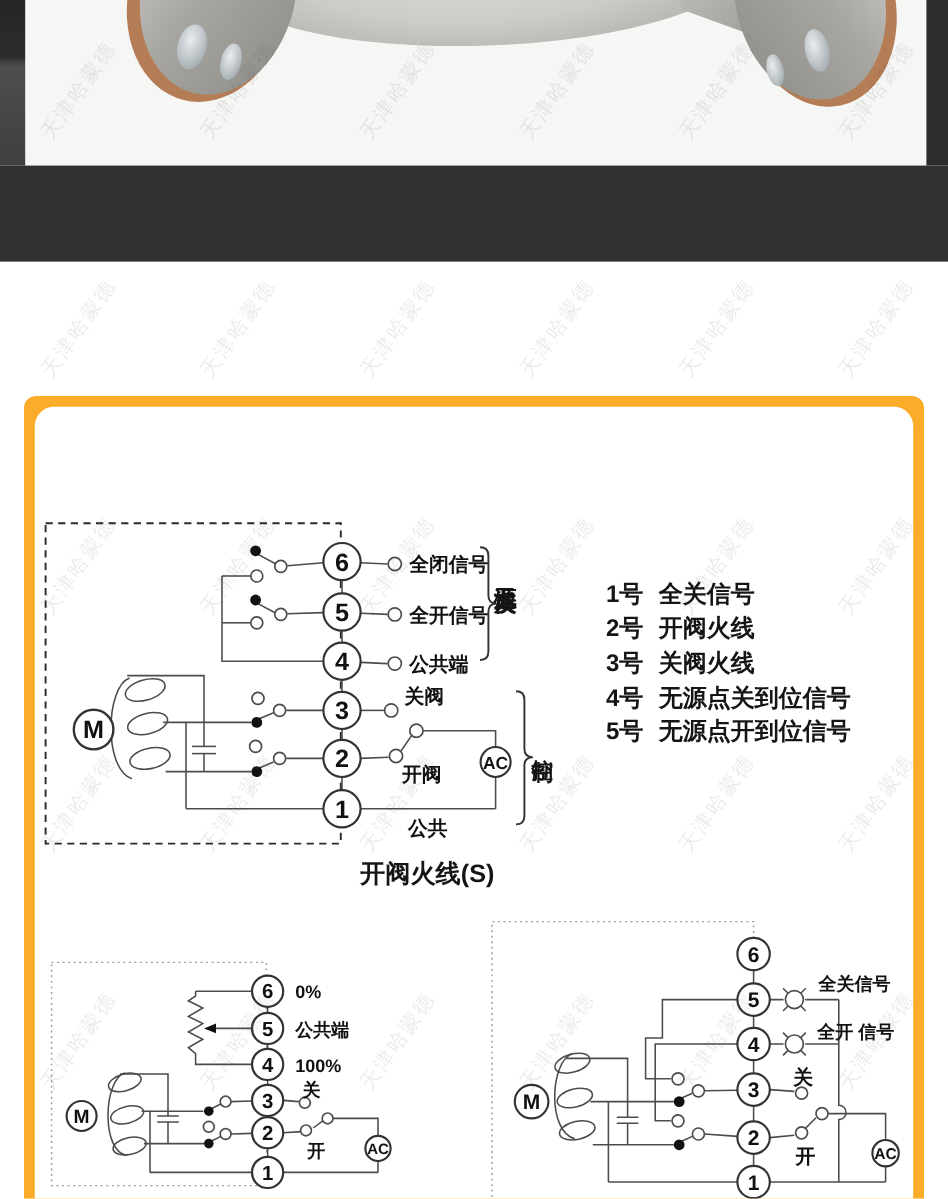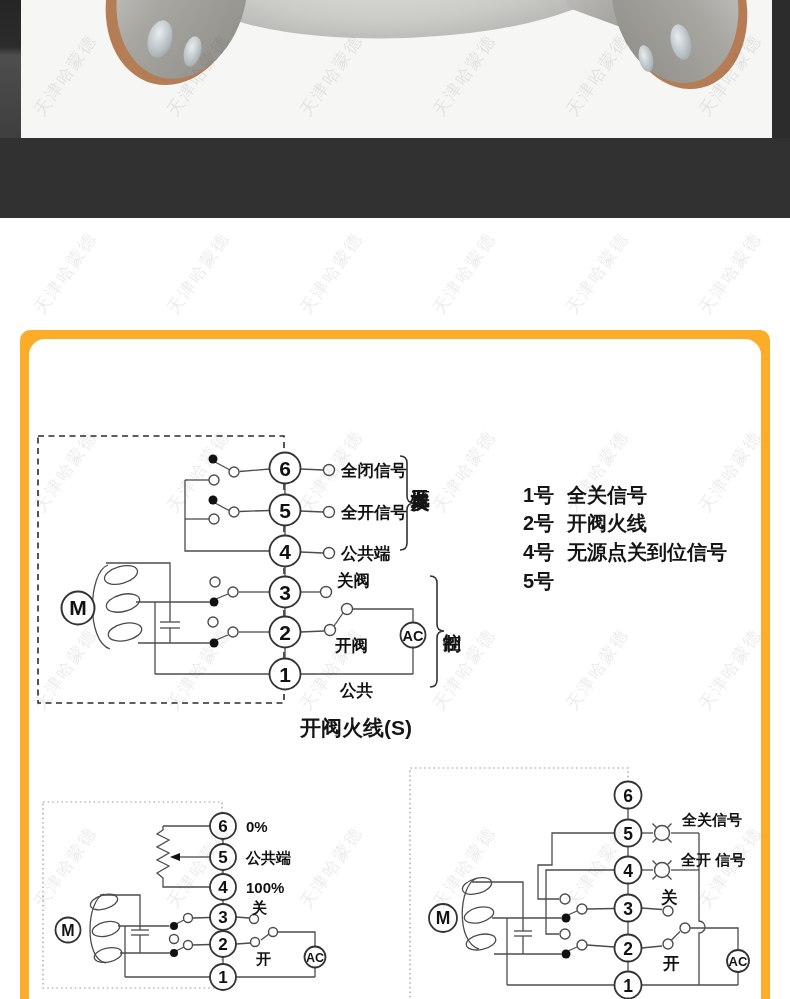--- a/index.html
+++ b/index.html
@@ -25,21 +25,21 @@
   .h2{left:163px;top:36px;width:17px;height:31px;transform:rotate(14deg);}
   .h3{left:650px;top:24px;width:20px;height:36px;transform:rotate(-13deg);}
   .h4{left:618px;top:45px;width:14px;height:27px;transform:rotate(-13deg);}
   .dark-band{left:0;top:138px;width:790px;height:80px;background:#313131;}
   
   .frame{left:20px;top:330px;width:750px;height:669px;background:#FBAD2A;padding:0;box-sizing:border-box;border-radius:10px 10px 0 0;}
   .frame-inner{position:absolute;left:9px;top:9px;width:732px;height:660px;background:#fff;border-radius:16px 16px 0 0;}
   .tab{position:absolute;left:268px;top:0;width:215px;height:52px;background:#FBAD2A;border-radius:0 0 26px 26px;z-index:3;}
   .tab-title{width:100%;text-align:center;font-size:30px;font-weight:700;color:#121212;line-height:48px;letter-spacing:4px;}
   
-  .legend{left:523px;top:481px;width:250px;z-index:2;}
+  .legend{left:505px;top:481px;width:250px;z-index:2;}
   .legend-row{display:flex;height:28.6px;align-items:center;font-size:20px;font-weight:700;color:#151515;}
   .legend-num{width:44px;flex:0 0 44px;}
   
   .caption{left:300px;top:714px;width:200px;font-size:21px;font-weight:700;color:#151515;z-index:2;}
   
   .vlabel{writing-mode:vertical-rl;text-orientation:upright;font-weight:700;color:#151515;z-index:2;letter-spacing:1px;}
   .v-feedback{left:407px;top:474px;font-size:19px;}
   .v-control{left:440px;top:618px;font-size:18px;}
   
   .svg-main{left:30px;top:425px;z-index:2;}
@@ -190,25 +190,30 @@
 <div class="abs legend">
   <div class="legend-row">
       <span class="legend-num">1号</span>
       <span>全关信号</span>
     </div>
   <div class="legend-row">
       <span class="legend-num">2号</span>
       <span>开阀火线</span>
     </div>
   <div class="legend-row">
+      <span class="legend-num">3号</span>
+      <span>关阀火线</span>
+    </div>
+  <div class="legend-row">
       <span class="legend-num">4号</span>
       <span>无源点关到位信号</span>
     </div>
   <div class="legend-row">
       <span class="legend-num">5号</span>
+      <span>无源点开到位信号</span>
     </div>
 </div>
 
 <div class="abs caption">开阀火线(S)</div>
 
 <svg class="abs svg-bl" width="360" height="209" viewBox="0 0 360 209">
   <rect class="dots" x="13" y="12" width="179" height="186"></rect>
   <g>
     <line class="w" x1="193" y1="36" x2="193" y2="187"></line>
     <line class="w" x1="133" y1="36" x2="180" y2="36"></line>

